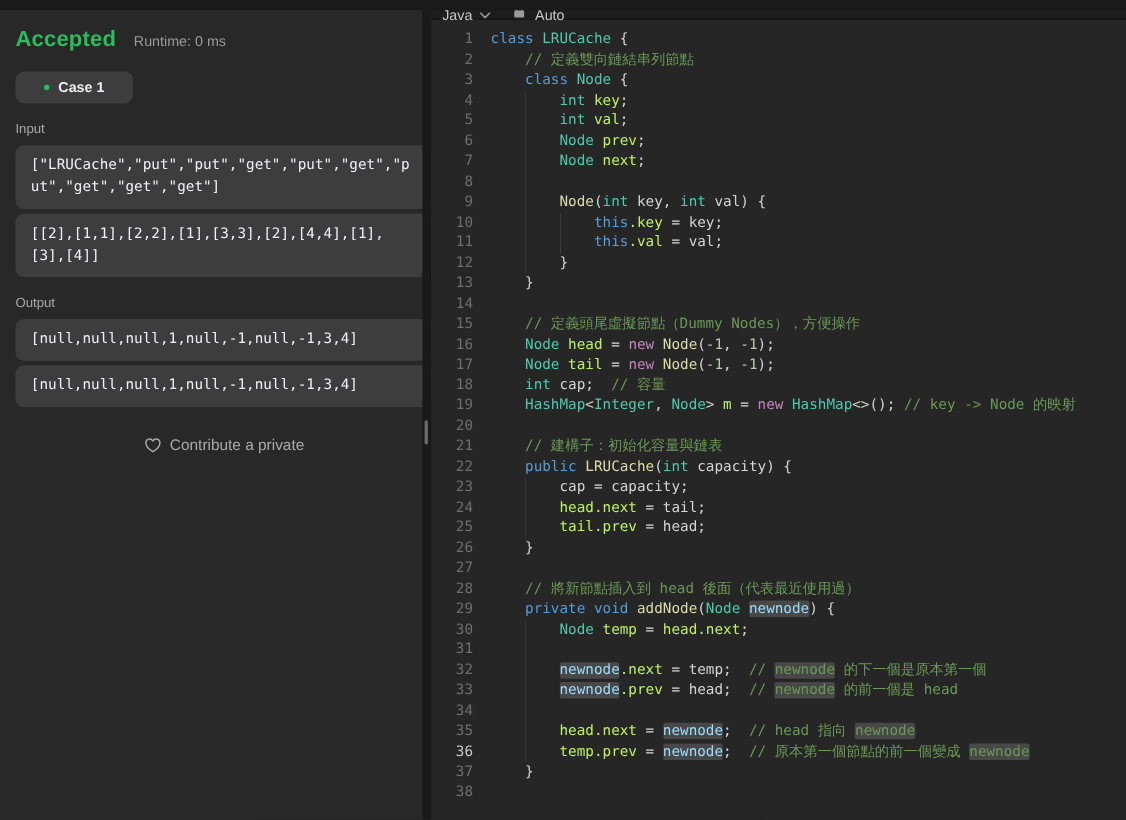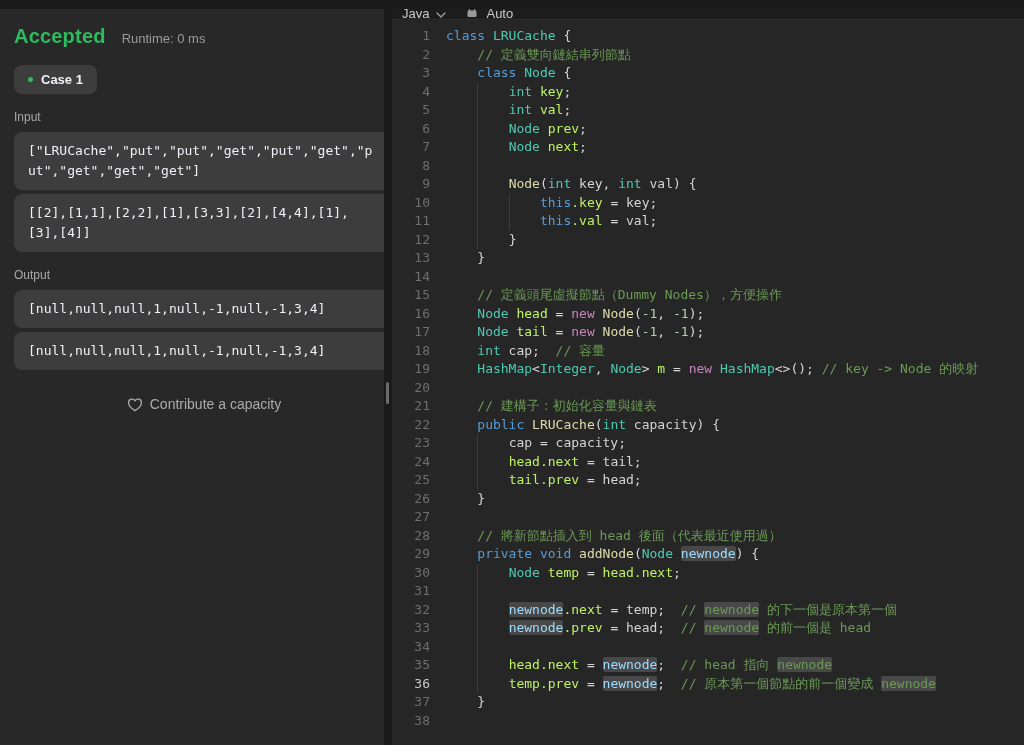--- a/index.html
+++ b/index.html
@@ -17,21 +17,21 @@
   .left-panel {
     position: absolute; left: 0; top: 9px; width: 408px; height: 736px;
     background: #282828; padding: 16px 14px 0 14px;
   }
   .status-row { display: flex; align-items: baseline; }
   .status { color: #2cbb5d; font-size: 20px; font-weight: 700; letter-spacing: .2px; }
   .runtime { color: #9a9a9a; font-size: 13px; margin-left: 16px; }
   .case-chip {
     margin-top: 17px; display: inline-flex; align-items: center;
     background: rgba(255,255,255,0.10); border: none; border-radius: 8px;
-    padding: 7px 14px; cursor: pointer;
+    padding: 7px 26px; cursor: pointer;
   }
   .case-chip .dot { width: 5px; height: 5px; border-radius: 50%; background: #2cbb5d; margin-right: 8px; }
   .case-chip .case-txt { color: #eff1f6; font-size: 13px; font-weight: 700; font-family: "Liberation Sans", sans-serif; }
   .sec-label { margin-top: 16px; color: #a8a8a8; font-size: 12px; font-weight: 500; }
   .code-box {
     margin-top: 8px; background: rgba(255,255,255,0.10); border-radius: 8px;
     padding: 9px 14px; color: #eff1f6;
     font-family: "DejaVu Sans Mono", monospace; font-size: 13px; line-height: 20px;
     word-break: break-all; white-space: normal;
   }
@@ -108,21 +108,21 @@
   <div class="code-box">[null,null,null,1,null,-1,null,-1,3,4]</div>
 
   <div class="code-box">[null,null,null,1,null,-1,null,-1,3,4]</div>
 
   <div class="contribute">
     <span>
       <svg width="16" height="15" viewBox="0 0 16 15" fill="none" stroke="#ababab" stroke-width="1.3" stroke-linejoin="round">
         <path d="M8 13.6S1.6 9.9 1.6 5.5a3.4 3.4 0 0 1 6.4-1.6A3.4 3.4 0 0 1 14.4 5.5c0 4.4-6.4 8.1-6.4 8.1z"></path>
       </svg>
     </span>
-    <span>Contribute a capacity</span>
+    <span>Contribute a private</span>
   </div>
 </section>
 
 <div class="divider">
   <div class="scroll-handle"></div>
 </div>
 
 <section class="editor">
   <div class="topbar">
     <div class="lang-select">

